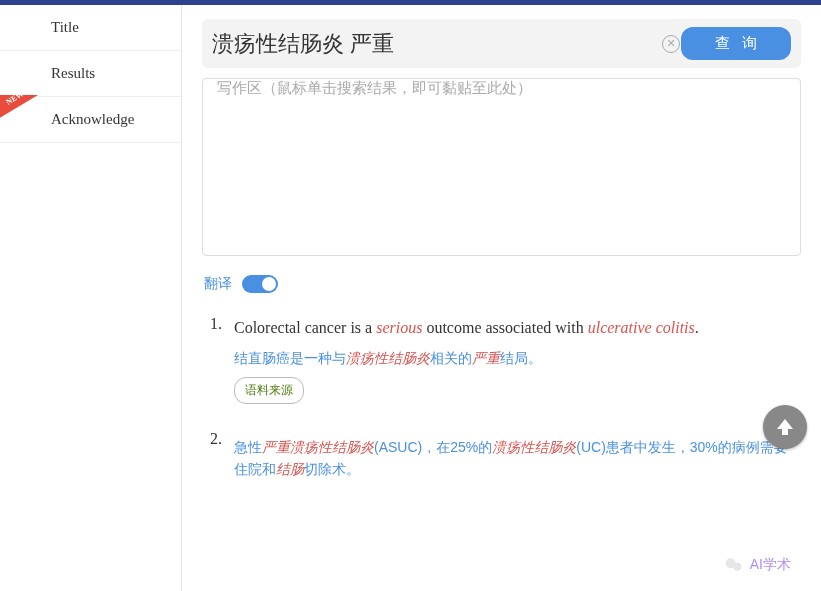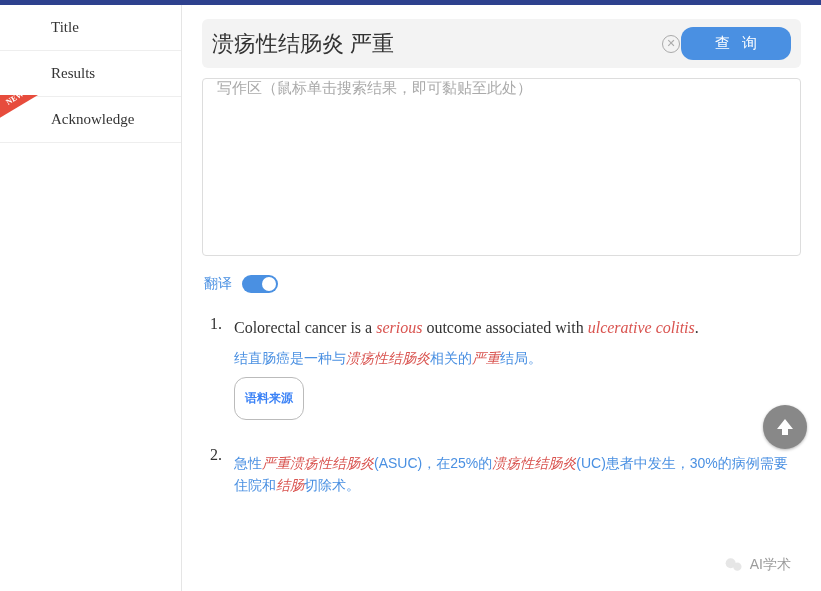--- a/index.html
+++ b/index.html
@@ -23,23 +23,23 @@
     .toggle { width: 36px; height: 18px; background: #4a90e2; border-radius: 10px; position: relative; cursor: pointer; }
     .toggle::after { content: ''; position: absolute; right: 2px; top: 2px; width: 14px; height: 14px; background: #fff; border-radius: 50%; }
     .results { padding-left: 8px; }
     .result { display: flex; margin-bottom: 26px; }
     .num { width: 24px; font-family: Georgia, serif; font-size: 16px; }
     .result-body { flex: 1; }
     .en { font-family: Georgia, serif; font-size: 16px; line-height: 1.6; }
     .hl { color: #d9534f; font-style: italic; }
     .zh { color: #4a90e2; font-size: 14px; line-height: 1.6; margin-top: 6px; }
     .zh .hl { }
-    .src-btn { display: inline-block; margin-top: 8px; border: 1px solid #bbb; border-radius: 12px; padding: 12px 10px; font-size: 12px; color: #3b82f6; cursor: pointer; font-weight: bold; }
+    .src-btn { display: inline-block; margin-top: 8px; border: 1px solid #bbb; border-radius: 12px; padding: 4px 10px; font-size: 12px; color: #4d7c0f; cursor: pointer; }
     .fab { position: absolute; right: 14px; bottom: 142px; width: 44px; height: 44px; background: #888; border-radius: 50%; display: flex; align-items: center; justify-content: center; cursor: pointer; box-shadow: 0 1px 3px rgba(0,0,0,0.3); }
-    .watermark { position: absolute; right: 30px; bottom: 16px; display: flex; align-items: center; gap: 6px; color: #737373; font-size: 14px; opacity: 0.7; }
+    .watermark { position: absolute; right: 30px; bottom: 16px; display: flex; align-items: center; gap: 6px; color: #8b5cf6; font-size: 14px; opacity: 0.7; }
     .wx-icon { width: 20px; height: 20px; opacity: 0.7; }
   </style>
 </head>
 <body>
 
 <div class="topbar"></div>
 <div class="main">
   <div class="sidebar">
     <div class="sidebar-item"><span>Title</span></div>
     <div class="sidebar-item"><span>Results</span></div>

